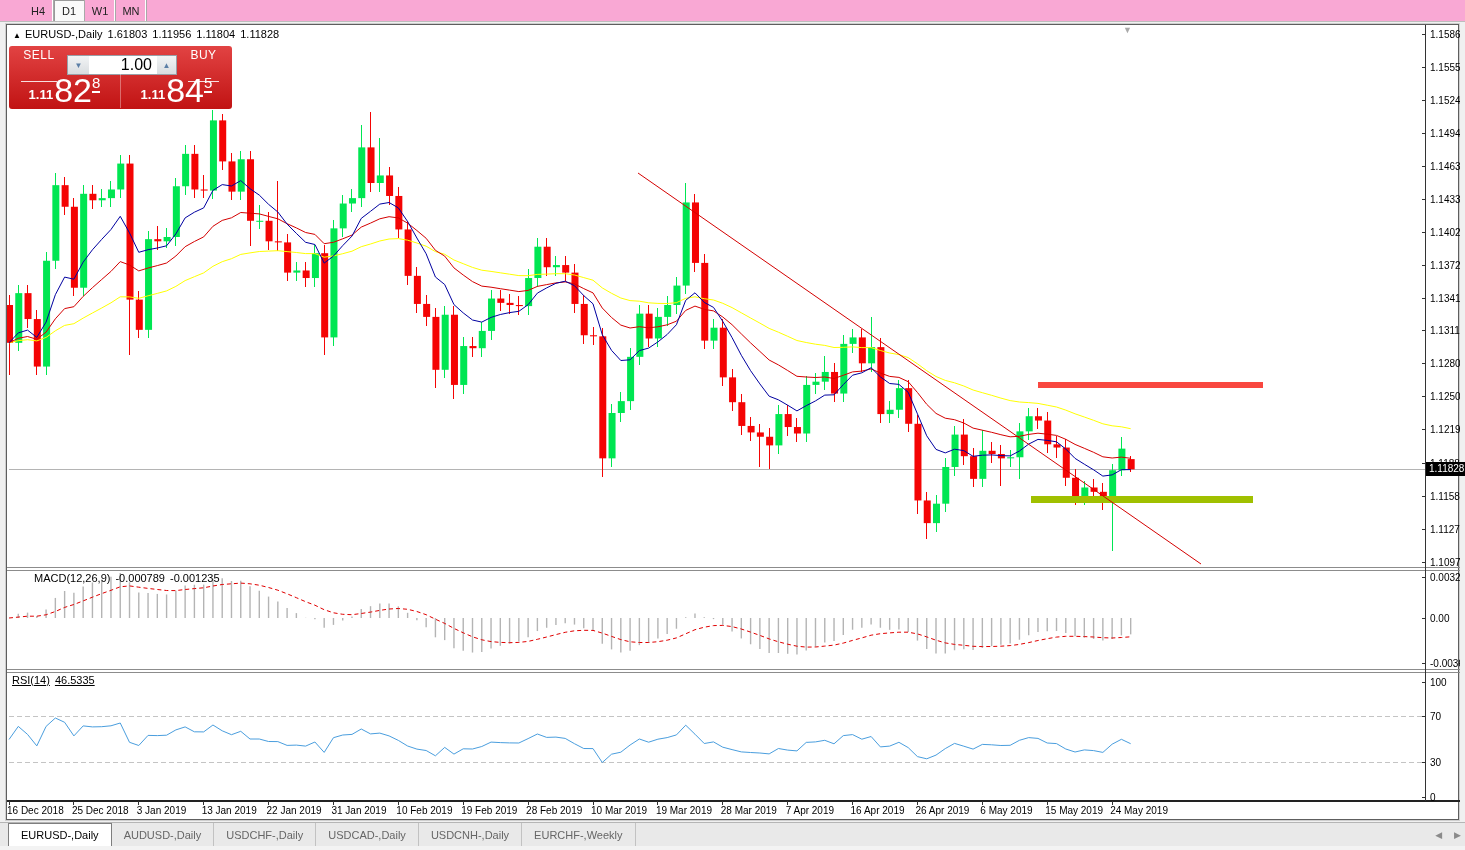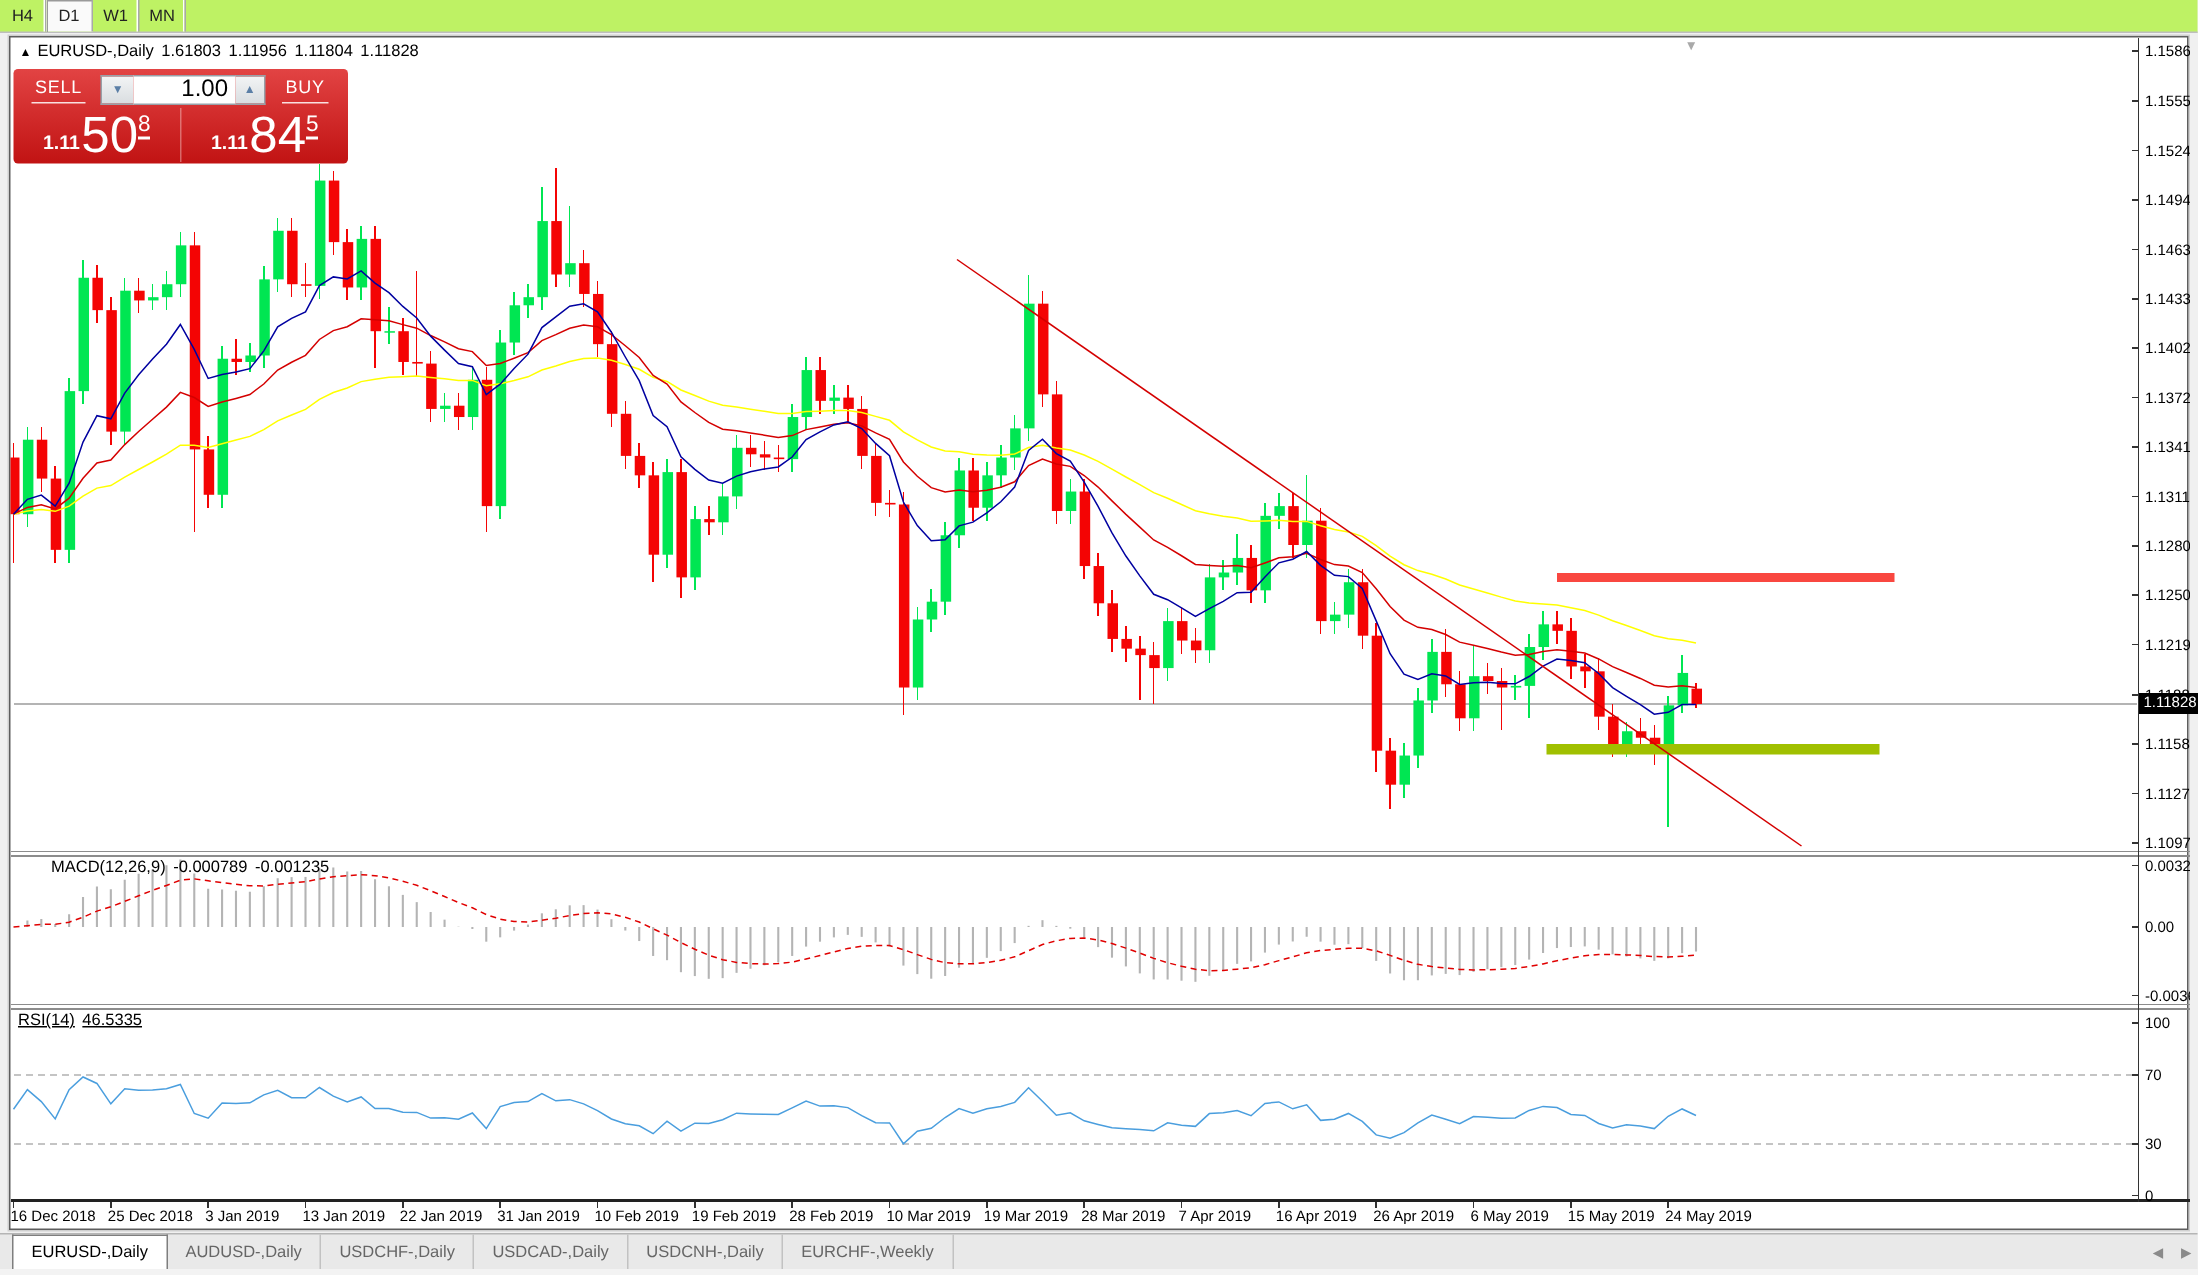--- a/index.html
+++ b/index.html
@@ -1,21 +1,21 @@
 <!DOCTYPE html>
 <html><head>
 <meta charset="utf-8">
 <style>
   * { margin:0; padding:0; box-sizing:border-box; }
   html,body { width:1465px; height:850px; overflow:hidden; background:#f0f0f0;
               font-family:"Liberation Sans", sans-serif; }
 
   
   .tf-bar { position:absolute; left:0; top:0; width:1465px; height:22px;
-            background:#bef264; border-bottom:1px solid #bdbdbd; display:flex; }
+            background:#f9a8d4; border-bottom:1px solid #bdbdbd; display:flex;padding-left:23px; }
   .tf-btn { width:31px; height:21px; display:flex; align-items:center; justify-content:center;
             font-size:11px; color:#222; border-right:1px solid #a8a8a8; box-shadow:inset -1px 0 0 #fff;
             cursor:default; }
   .tf-btn.active { background:#fafafa; box-shadow:inset 1px 1px 0 #9a9a9a;text-align:right; }
 
   
   .chart-window { position:absolute; left:6px; top:24px; width:1453px; height:796px;
                   background:#fff; border:1px solid #5e5e5e; box-shadow:0 0 0 1px #cfcfcf; }
   .chart-window svg { position:absolute; left:0; top:0; }
 
@@ -25,21 +25,21 @@
 
   .shift-marker { position:absolute; left:1116px; top:0px; font-size:9px; color:#a9a9a9; }
 
   
   .trade { position:absolute; left:2px; top:21px; width:223px; height:63px;
            background:linear-gradient(#e24343,#c11313); border-radius:3px;
            color:#fff; }
   .trade .row1 { display:grid; grid-template-columns:56px 22px 68px 20px 1fr;
                  align-items:center; height:25px; padding:2px 2px 0 2px; }
   .btn-label { justify-self:center; font-size:12px; letter-spacing:.5px; cursor:pointer;
-               border-bottom:1px solid rgba(255,255,255,.85); padding:0 2px 3px 2px; }
+               border-bottom:1px solid rgba(255,255,255,.85); padding:0 2px 19px 2px; }
   .spin { height:20px; background:linear-gradient(#f2f4f5,#d9dde0); border:1px solid #98a0a8;
           display:flex; align-items:center; justify-content:center; color:#5b7fa6;
           font-size:8px; cursor:pointer; }
   .spin.dn { border-right:none; }
   .spin.up { border-left:none; }
   .vol { height:20px; width:68px; border:1px solid #98a0a8; border-left:none; border-right:none;
          text-align:right; padding-right:5px; font-size:16px; color:#000;
          font-family:"Liberation Sans", sans-serif; }
   .row2 { display:flex; height:36px; margin-top:1px; }
   .bp { flex:1; display:flex; align-items:center; justify-content:center; cursor:pointer; }
@@ -568,21 +568,21 @@
         </span>
       <input class="vol" value="1.00" style="">
       <span class="spin up">
           <span>▲</span>
         </span>
       <span class="btn-label">BUY</span>
     </div>
     <div class="row2">
       <div class="bp">
         <span class="bp-small">1.11</span>
-          <span class="bp-big">50</span>
+          <span class="bp-big">82</span>
           <span class="bp-sup">8</span>
       </div>
       <div class="bp">
         <span class="bp-small">1.11</span>
           <span class="bp-big">84</span>
           <span class="bp-sup">5</span>
       </div>
     </div>
   </div>
 

